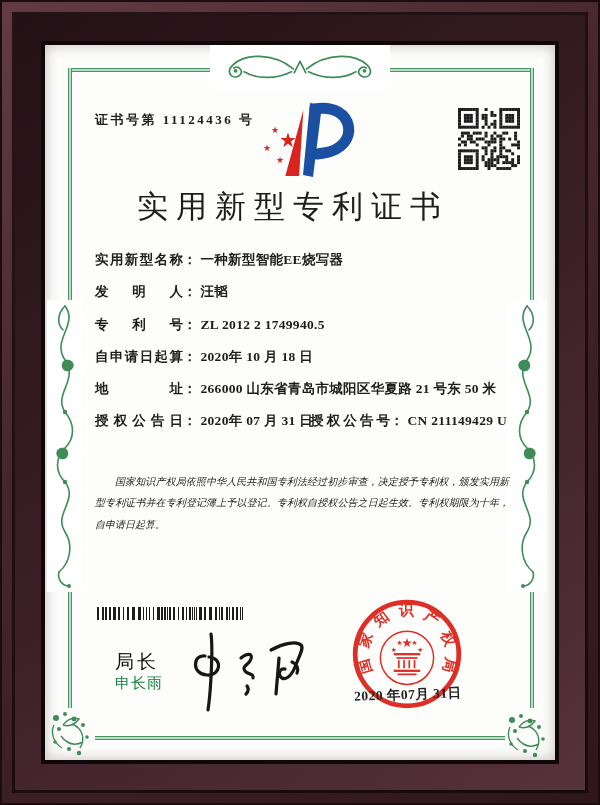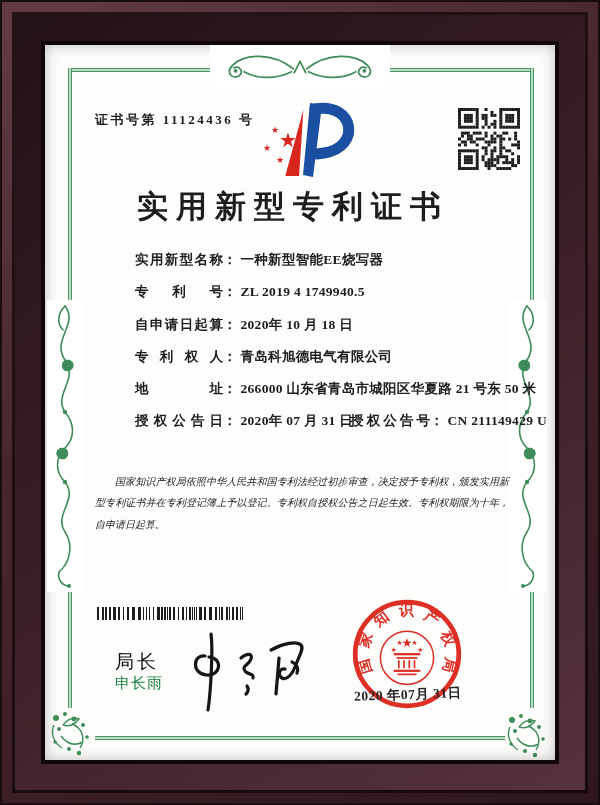--- a/index.html
+++ b/index.html
@@ -26,26 +26,26 @@
   .vineL{left:2px;top:255px;width:36px;height:292px;}
   .vineR{left:462px;top:255px;width:40px;height:292px;}
   .vineR svg{transform:scaleX(-1);}
   .floralL{left:2px;top:664px;width:46px;height:48px;}
   .floralR{left:458px;top:666px;width:46px;height:48px;}
   .orn svg,.floralL svg,.floralR svg{width:100%;height:100%;display:block;}
   
   .certno{left:50px;top:66px;font-size:13px;font-weight:bold;letter-spacing:2.5px;}
   .logo{left:213px;top:50px;width:105px;height:88px;}
   .qr{left:413px;top:63px;width:62px;height:62px;}
-  .title{left:0;top:141px;width:496px;text-align:center;font-size:31px;font-weight:bold;
+  .title{left:0;top:141px;width:496px;text-align:center;font-size:31px;font-weight:normal;
          letter-spacing:8px;white-space:nowrap;}
   
   .fields{left:50px;top:206px;width:420px;}
   .frow{position:relative;height:32.3px;font-size:13.5px;font-weight:bold;white-space:nowrap;}
-  .flabel{display:inline-block;width:88px;text-align:justify;text-align-last:justify;margin-left:40px;}
+  .flabel{display:inline-block;width:88px;text-align:justify;text-align-last:justify;}
   .fcolon{display:inline-block;}
   .fval{margin-left:4px;letter-spacing:.3px;}
   .pair2{position:absolute;left:215px;top:0;}
   .pair2 .flabel{width:80px;}
   
   .body-text{left:50px;top:426px;width:414px;font-size:10px;line-height:21.4px;
              font-style:italic;text-align:justify;color:#222;}
   .body-text p{margin:0;text-indent:2em;}
   
   .barcode{left:52px;top:561px;width:146px;height:13px;}
@@ -388,27 +388,27 @@
         </svg>
     </div>
 
     <div class="abs title">实用新型专利证书</div>
 
     <div class="abs fields">
       <div class="frow">
         <span class="flabel">实用新型名称</span><span class="fcolon">：</span><span class="fval">一种新型智能EE烧写器</span>
       </div>
       <div class="frow">
-        <span class="flabel">专利号</span><span class="fcolon">：</span><span class="fval">ZL 2019 4 1749940.5</span>
+        <span class="flabel">发明人</span><span class="fcolon">：</span><span class="fval">汪韬</span>
+      </div>
+      <div class="frow">
+        <span class="flabel">专利号</span><span class="fcolon">：</span><span class="fval">ZL 2012 2 1749940.5</span>
       </div>
       <div class="frow">
         <span class="flabel">自申请日起算</span><span class="fcolon">：</span><span class="fval">2020年 10 月 18 日</span>
-      </div>
-      <div class="frow">
-        <span class="flabel">专利权人</span><span class="fcolon">：</span><span class="fval">青岛科旭德电气有限公司</span>
       </div>
       <div class="frow">
         <span class="flabel">地址</span><span class="fcolon">：</span><span class="fval">266000 山东省青岛市城阳区华夏路 21 号东 50 米</span>
       </div>
       <div class="frow">
         <span class="flabel">授权公告日</span><span class="fcolon">：</span><span class="fval">2020年 07 月 31 日</span>
         <span class="pair2">
           <span class="flabel">授权公告号</span><span class="fcolon">：</span><span class="fval">CN 211149429 U</span>
         </span>
       </div>

